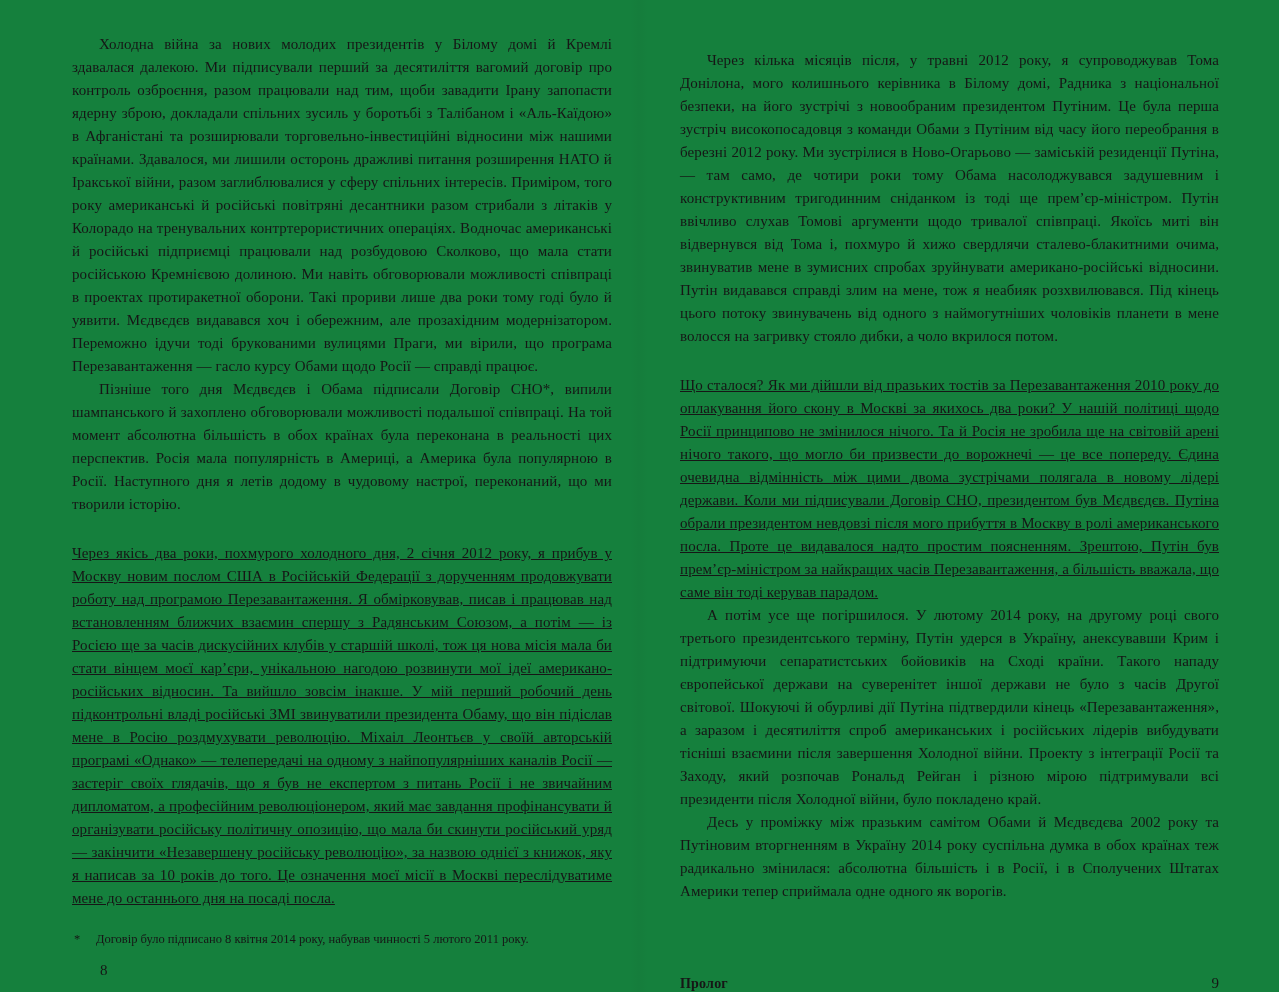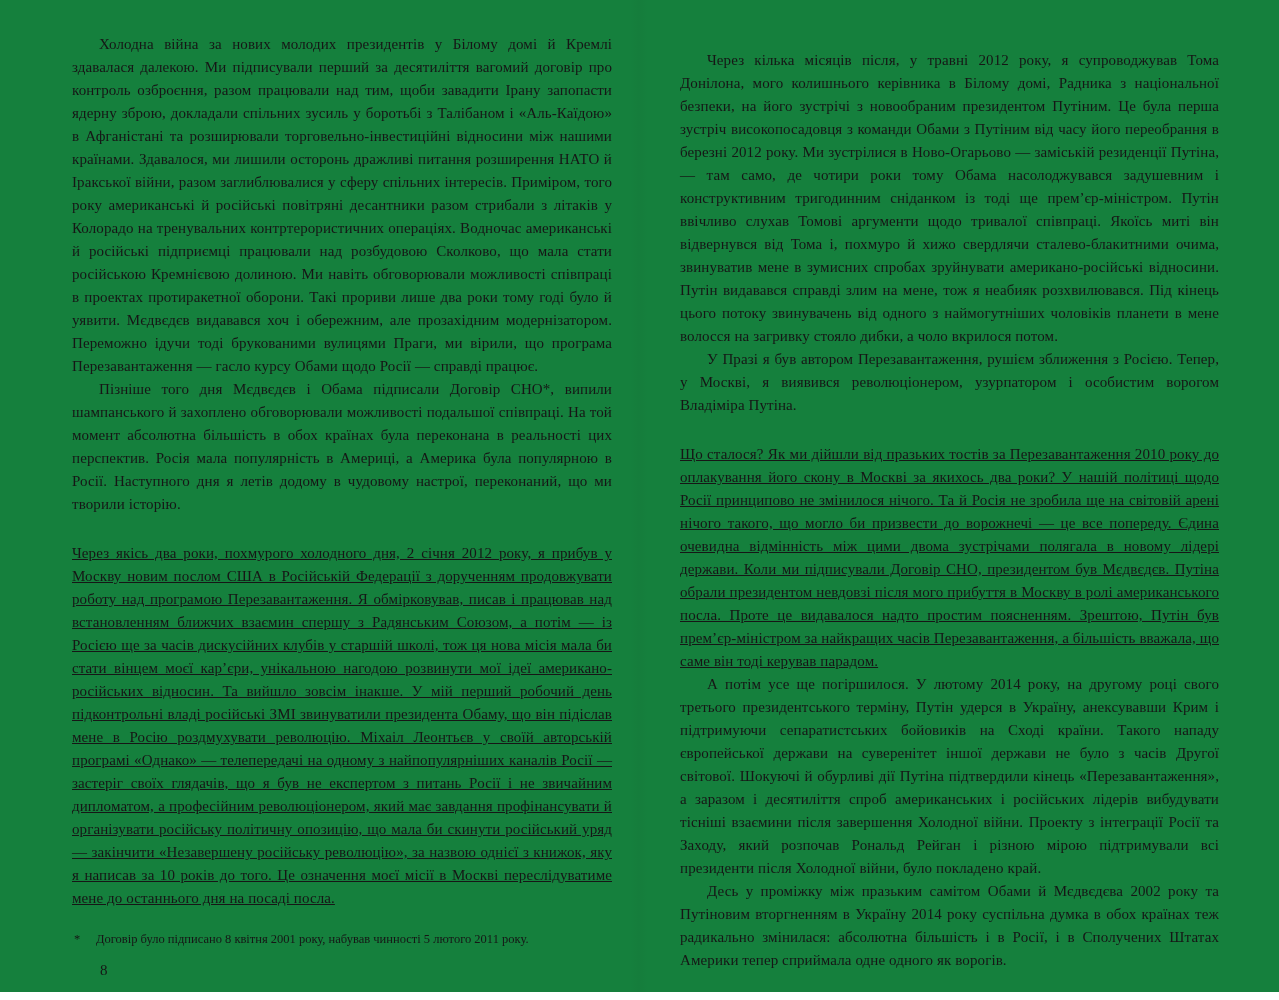--- a/index.html
+++ b/index.html
@@ -92,32 +92,35 @@
 
   <div class="page page-left">
     <div class="text-block">
       <p class="para indent">Холодна війна за нових молодих президентів у Білому домі й Кремлі здавалася далекою. Ми підписували перший за десятиліття вагомий договір про контроль озброєння, разом працювали над тим, щоби завадити Ірану запопасти ядерну зброю, докладали спільних зусиль у боротьбі з Талібаном і «Аль-Каїдою» в Афганістані та розширювали торговельно-інвестиційні відносини між нашими країнами. Здавалося, ми лишили осторонь дражливі питання розширення НАТО й Іракської війни, разом заглиблювалися у сферу спільних інтересів. Приміром, того року американські й російські повітряні десантники разом стрибали з літаків у Колорадо на тренувальних контртерористичних операціях. Водночас американські й російські підприємці працювали над розбудовою Сколково, що мала стати російською Кремнієвою долиною. Ми навіть обговорювали можливості співпраці в проектах протиракетної оборони. Такі прориви лише два роки тому годі було й уявити. Мєдвєдєв видавався хоч і обережним, але прозахідним модернізатором. Переможно ідучи тоді брукованими вулицями Праги, ми вірили, що програма Перезавантаження — гасло курсу Обами щодо Росії — справді працює.</p>
       <p class="para indent">Пізніше того дня Мєдвєдєв і Обама підписали Договір СНО*, випили шампанського й захоплено обговорювали можливості подальшої співпраці. На той момент абсолютна більшість в обох країнах була переконана в реальності цих перспектив. Росія мала популярність в Америці, а Америка була популярною в Росії. Наступного дня я летів додому в чудовому настрої, переконаний, що ми творили історію.</p>
       <p class="para section-break">Через якісь два роки, похмурого холодного дня, 2 січня 2012 року, я прибув у Москву новим послом США в Російській Федерації з дорученням продовжувати роботу над програмою Перезавантаження. Я обмірковував, писав і працював над встановленням ближчих взаємин спершу з Радянським Союзом, а потім — із Росією ще за часів дискусійних клубів у старшій школі, тож ця нова місія мала би стати вінцем моєї кар’єри, унікальною нагодою розвинути мої ідеї американо-російських відносин. Та вийшло зовсім інакше. У мій перший робочий день підконтрольні владі російські ЗМІ звинуватили президента Обаму, що він підіслав мене в Росію роздмухувати революцію. Міхаіл Леонтьєв у своїй авторській програмі «Однако» — телепередачі на одному з найпопулярніших каналів Росії — застеріг своїх глядачів, що я був не експертом з питань Росії і не звичайним дипломатом, а професійним революціонером, який має завдання профінансувати й організувати російську політичну опозицію, що мала би скинути російський уряд — закінчити «Незавершену російську революцію», за назвою однієї з книжок, яку я написав за 10 років до того. Це означення моєї місії в Москві переслідуватиме мене до останнього дня на посаді посла.</p>
     </div>
 
     <div class="footnote">
       <span class="fn-marker">*</span>
-      <span class="fn-text">Договір було підписано 8 квітня 2001 року, набував чинності 5 лютого 2011 року.</span>
+      <span class="fn-text">Договір було підписано 8 квітня 2014 року, набував чинності 5 лютого 2011 року.</span>
     </div>
 
     <div class="page-footer-left">
       <span class="page-number">8</span>
     </div>
   </div>
 
   <div class="page page-right">
     <div class="text-block">
       <p class="para indent">Через кілька місяців після, у травні 2012 року, я супроводжував Тома Донілона, мого колишнього керівника в Білому домі, Радника з національної безпеки, на його зустрічі з новообраним президентом Путіним. Це була перша зустріч високопосадовця з команди Обами з Путіним від часу його переобрання в березні 2012 року. Ми зустрілися в Ново-Огарьово — заміській резиденції Путіна, — там само, де чотири роки тому Обама насолоджувався задушевним і конструктивним тригодинним сніданком із тоді ще прем’єр-міністром. Путін ввічливо слухав Томові аргументи щодо тривалої співпраці. Якоїсь миті він відвернувся від Тома і, похмуро й хижо свердлячи сталево-блакитними очима, звинуватив мене в зумисних спробах зруйнувати американо-російські відносини. Путін видавався справді злим на мене, тож я неабияк розхвилювався. Під кінець цього потоку звинувачень від одного з наймогутніших чоловіків планети в мене волосся на загривку стояло дибки, а чоло вкрилося потом.</p>
-      <p class="para indent">У Празі я був автором Перезавантаження, рушієм зближення з Росією. Тепер, у Москві, я виявився революціонером, узурпатором і особистим ворогом Владіміра Путіна.</p>
       <p class="para section-break">Що сталося? Як ми дійшли від празьких тостів за Перезавантаження 2010 року до оплакування його скону в Москві за якихось два роки? У нашій політиці щодо Росії принципово не змінилося нічого. Та й Росія не зробила ще на світовій арені нічого такого, що могло би призвести до ворожнечі — це все попереду. Єдина очевидна відмінність між цими двома зустрічами полягала в новому лідері держави. Коли ми підписували Договір СНО, президентом був Мєдвєдєв. Путіна обрали президентом невдовзі після мого прибуття в Москву в ролі американського посла. Проте це видавалося надто простим поясненням. Зрештою, Путін був прем’єр-міністром за найкращих часів Перезавантаження, а більшість вважала, що саме він тоді керував парадом.</p>
       <p class="para indent">А потім усе ще погіршилося. У лютому 2014 року, на другому році свого третього президентського терміну, Путін удерся в Україну, анексувавши Крим і підтримуючи сепаратистських бойовиків на Сході країни. Такого нападу європейської держави на суверенітет іншої держави не було з часів Другої світової. Шокуючі й обурливі дії Путіна підтвердили кінець «Перезавантаження», а заразом і десятиліття спроб американських і російських лідерів вибудувати тісніші взаємини після завершення Холодної війни. Проекту з інтеграції Росії та Заходу, який розпочав Рональд Рейган і різною мірою підтримували всі президенти після Холодної війни, було покладено край.</p>
       <p class="para indent">Десь у проміжку між празьким самітом Обами й Мєдвєдєва 2002 року та Путіновим вторгненням в Україну 2014 року суспільна думка в обох країнах теж радикально змінилася: абсолютна більшість і в Росії, і в Сполучених Штатах Америки тепер сприймала одне одного як ворогів.</p>
     </div>
 
+    <div class="page-footer-right">
+      <span class="running-title">Пролог</span>
+      <span class="page-number">9</span>
+    </div>
   </div>
 
 </div>
 
 </body></html>

